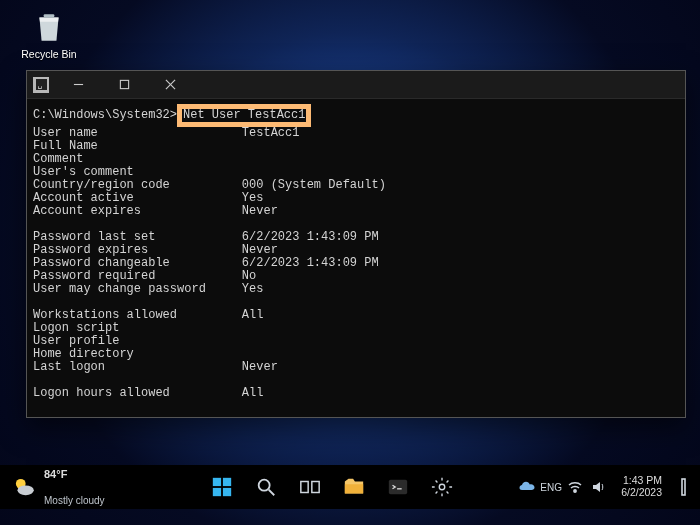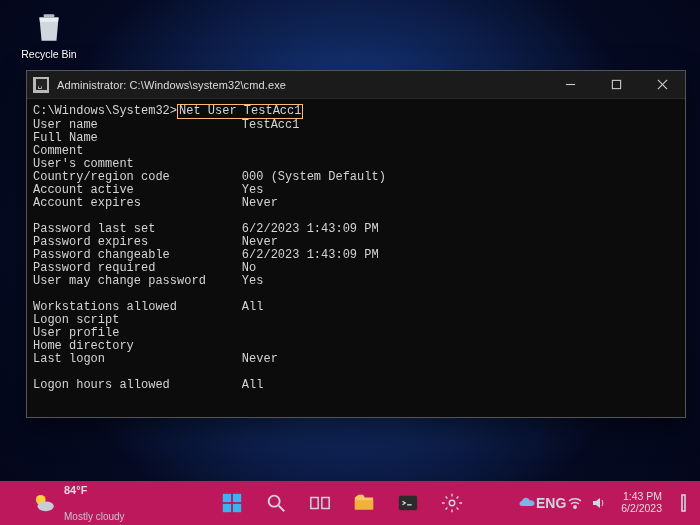--- a/index.html
+++ b/index.html
@@ -45,28 +45,27 @@
     color:#ccc; cursor:pointer;
   }
   .wc svg { width:11px; height:11px; stroke:#ccc; fill:none; stroke-width:1.2; }
 
   .term {
     flex:1; padding:5px 6px; overflow:hidden;
     font-family: Consolas, "Courier New", monospace; font-size:12px; line-height:13px;
     color:#d4d4d4; white-space:pre;
   }
   .hlbox {
-    border:1px solid #fdba74; padding:0 1px; color:#d4d4d4; display:inline-block;
+    border:5px solid #fdba74; padding:0 1px; color:#d4d4d4; display:inline-block;
   }
   
   .taskbar {
-    position:absolute; left:0; bottom:0; width:100%; height:44px;
-    background:#be185d; display:flex; align-items:center;
+    position:absolute; left:0; bottom:16px; width:100%; height:44px;
+    background:#000000; display:flex; align-items:center;
     color:#ddd;
-    padding-left:20px;
   }
   .tb-left { display:flex; align-items:center; height:100%; padding-left:10px; min-width:155px; }
   .weather-ic { width:28px; height:28px; display:flex; align-items:center; justify-content:center; margin-right:6px;}
   .weather-txt { display:flex; flex-direction:column; line-height:1; }
   .weather-txt .t1{ font-size:11px; font-weight:600;}
   .weather-txt .t2{ font-size:10px; color:#bfc5cc; margin-top:16px;}
   .tb-center { flex:1; display:flex; align-items:center; justify-content:center; gap:4px; }
   .tb-center .tbtn {
     width:40px; height:40px; display:flex; align-items:center; justify-content:center;
     border-radius:4px; cursor:pointer;
@@ -114,21 +113,20 @@
 </div>
 
 <div class="cmdwin">
   <div class="titlebar">
     <div class="tb-icon">
       <svg viewBox="0 0 16 16">
           <rect width="16" height="16" fill="#222"></rect>
           <text x="2" y="12" font-size="11" fill="#ddd" font-family="Consolas">␣</text>
         </svg>
     </div>
-    <div class="tb-title">Administrator: C:\Windows\system32\cmd.exe</div>
     <div class="win-controls">
       <div class="wc">
           <svg viewBox="0 0 12 12">
             <line x1="1" y1="6" x2="11" y2="6"></line>
           </svg>
         </div>
       <div class="wc">
           <svg viewBox="0 0 12 12">
             <rect x="1.5" y="1.5" width="9" height="9"></rect>
           </svg>
@@ -231,21 +229,21 @@
   <div class="tb-right">
     <div class="si"><svg viewBox="0 0 16 16" fill="none" stroke="#cfd6de" stroke-width="1.6">
           <path d="M3 10l5-5 5 5"></path>
         </svg></div>
     <div class="sys-icons">
       <div class="si">
           <svg viewBox="0 0 16 16">
             <path d="M3 11c-1.5 0-2.5-1-2.5-2.3C.5 7 2 6 3 6c.3-2 2-3.3 4-3.3 1.8 0 3.3 1.2 3.8 2.8.4-.1.8-.2 1.2-.2 1.9 0 3.5 1.4 3.5 3.2 0 1.6-1.3 2.5-3 2.5H3z" fill="#7bb5e8"></path>
           </svg>
         </div>
-      <div class="si" style="font-size:14px;color:#cfd6de;font-weight:bold;">ENG</div>
+      <div class="si" style="font-size:10px;color:#cfd6de;">ENG</div>
       <div class="si">
           <svg viewBox="0 0 16 16" fill="none" stroke="#cfd6de" stroke-width="1.4">
             <path d="M2 6c3-3 9-3 12 0M4 9c2-2 6-2 8 0"></path>
             <circle cx="8" cy="12" r="1.2" fill="#cfd6de"></circle>
           </svg>
         </div>
       <div class="si">
           <svg viewBox="0 0 16 16" fill="#cfd6de">
             <path d="M2 6h3l4-3v10l-4-3H2z"></path>
             <path d="M11 5c1 1 1 5 0 6" stroke="#cfd6de" fill="none"></path>

